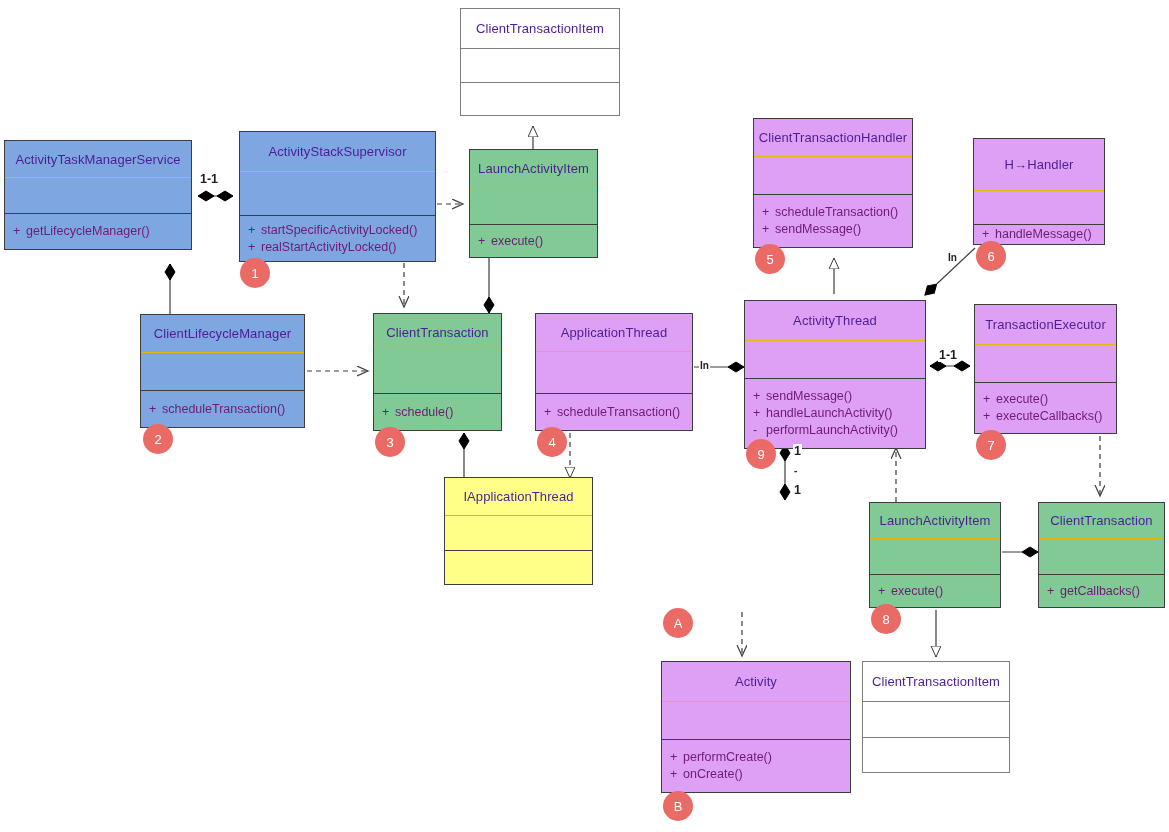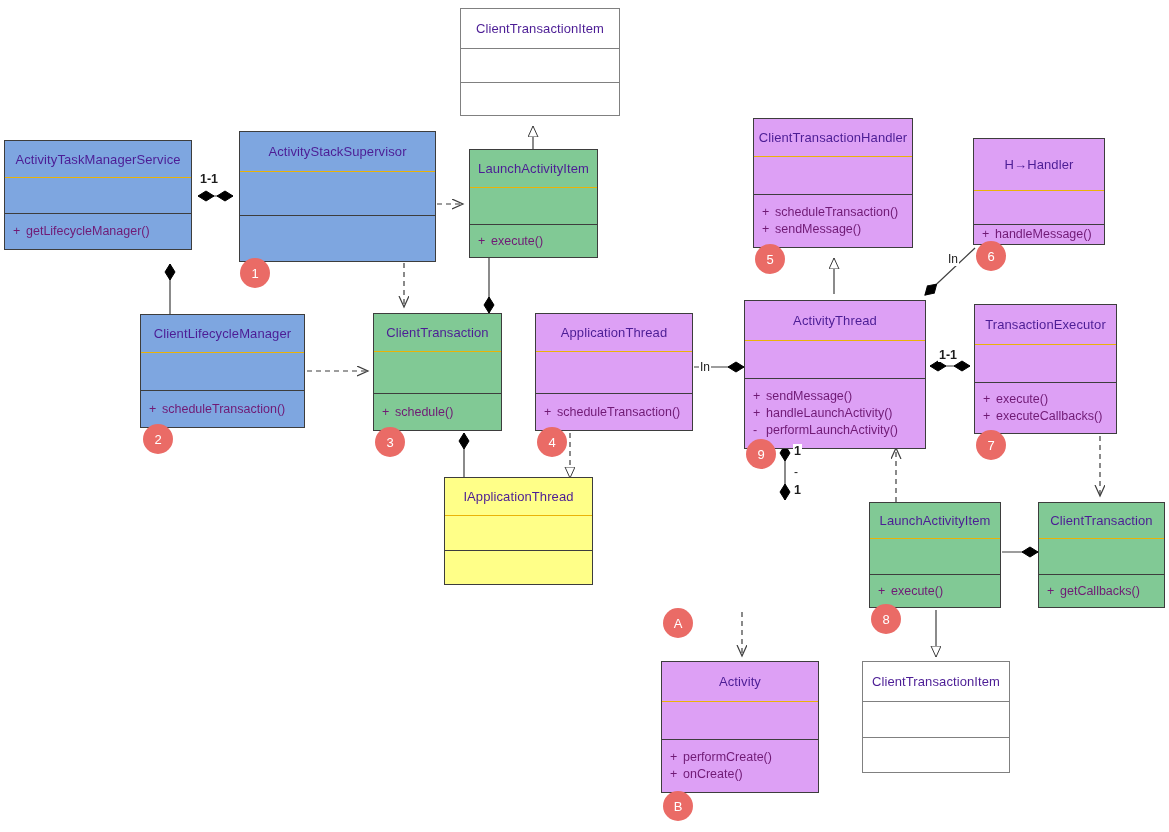--- a/index.html
+++ b/index.html
@@ -81,26 +81,27 @@
     background: #ea6b66;
     color: #ffffff;
     font-size: 13px;
     display: flex;
     align-items: center;
     justify-content: center;
     z-index: 9;
   }
   .edge-label {
     position: absolute;
-    font-size: 12px;
+    font-size: 10px;
     color: #1d1d1d;
     background: #ffffff;
     padding: 0 1px;
     z-index: 8;
     white-space: nowrap;
+    font-weight: bold;
   }
   .edge-label.bold { font-weight: bold; font-size: 12.5px; }
 </style>
 </head>
 <body>
 
 <div id="canvas">
 
   <svg id="edges" viewBox="0 0 1169 832" xmlns="http://www.w3.org/2000/svg">
     <defs>
@@ -167,20 +168,24 @@
     <div class="band name" style="height:37px;">ActivityTaskManagerService</div>
     <div class="band attrs" style="height:36px;"></div>
     <div class="band ops" style="flex:1;">
       <div class="op"><span class="vis">+</span><span>getLifecycleManager()</span></div>
     </div>
   </div>
 
   <div class="uml-class c-blue" style="left:239px; top:131px; width:197px; height:131px;">
     <div class="band name" style="height:40px;">ActivityStackSupervisor</div>
     <div class="band attrs" style="height:44px;"></div>
+    <div class="band ops" style="flex:1;">
+      <div class="op"><span class="vis">+</span><span>startSpecificActivityLocked()</span></div>
+      <div class="op"><span class="vis">+</span><span>realStartActivityLocked()</span></div>
+    </div>
   </div>
 
   <div class="uml-class c-green" style="left:469px; top:149px; width:129px; height:109px;">
     <div class="band name" style="height:38px;">LaunchActivityItem</div>
     <div class="band attrs" style="height:37px;"></div>
     <div class="band ops" style="flex:1;">
       <div class="op"><span class="vis">+</span><span>execute()</span></div>
     </div>
   </div>
 
@@ -260,21 +265,21 @@
   </div>
 
   <div class="uml-class c-green" style="left:1038px; top:502px; width:127px; height:106px;">
     <div class="band name" style="height:36px;">ClientTransaction</div>
     <div class="band attrs" style="height:36px;"></div>
     <div class="band ops" style="flex:1;">
       <div class="op"><span class="vis">+</span><span>getCallbacks()</span></div>
     </div>
   </div>
 
-  <div class="uml-class c-purple" style="left:661px; top:661px; width:158px; height:132px;">
+  <div class="uml-class c-purple" style="left:661px; top:661px; width:190px; height:132px;">
     <div class="band name" style="height:40px;">Activity</div>
     <div class="band attrs" style="height:38px;"></div>
     <div class="band ops" style="flex:1;">
       <div class="op"><span class="vis">+</span><span>performCreate()</span></div>
       <div class="op"><span class="vis">+</span><span>onCreate()</span></div>
     </div>
   </div>
 
   <div class="uml-class c-white" style="left:862px; top:661px; width:148px; height:112px;">
     <div class="band name" style="height:40px;">ClientTransactionItem</div>

